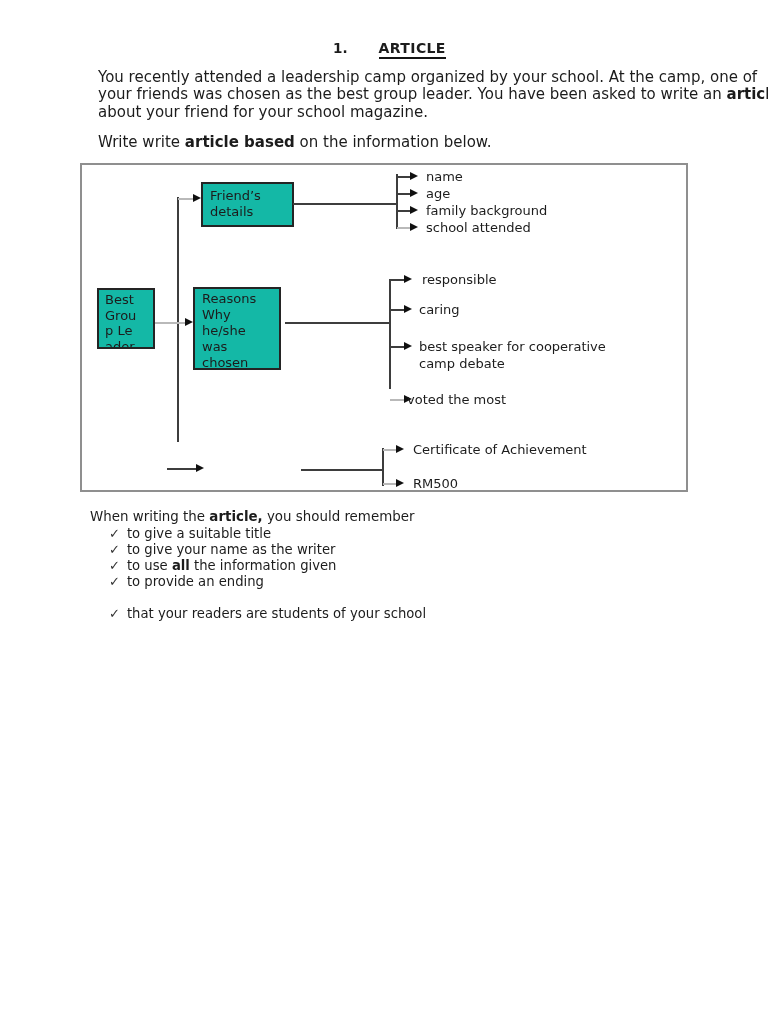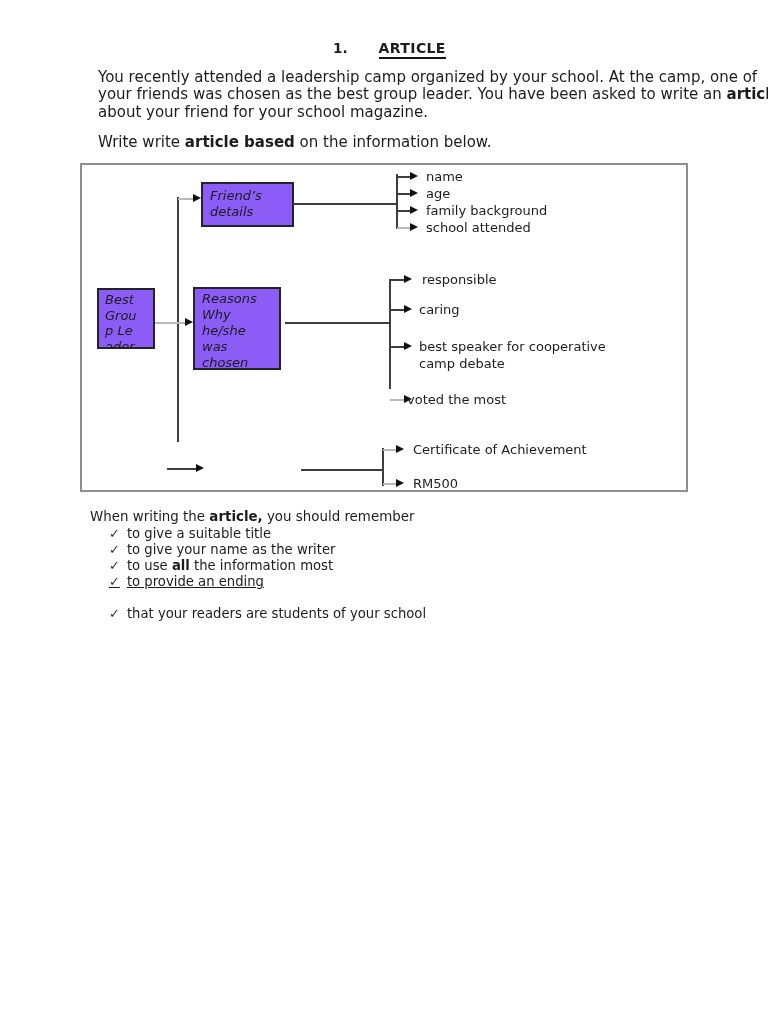--- a/index.html
+++ b/index.html
@@ -19,23 +19,22 @@
   .intro { top:69px; }
   .instruction { top:134px; }
 
   
   .diagram {
     position:absolute; left:80px; top:163px; width:608px; height:329px;
     border:2px solid #8f8f8f; box-sizing:border-box; font-size:13px;
   }
   .node {
     position:absolute; border:2px solid #242424; box-sizing:border-box;
-    background:#8b5cf6; line-height:16px; white-space:pre-line; overflow:hidden;
+    background:#14b8a6; line-height:16px; white-space:pre-line; overflow:hidden;
     padding:2px 4px 0 7px;
-    font-style:italic;
   }
   .node-root {
     left:15px; top:123px; width:58px; height:61px;
     white-space:normal; word-break:break-all; line-height:15.5px;
     padding:2px 13px 0 6px;
   }
   .node-friends { left:119px; top:17px;  width:93px; height:45px; line-height:15.5px; padding-top:4px; }
   .node-reasons { left:111px; top:122px; width:88px; height:83px; }
   .node-awards  { left:123px; top:281px; width:96px; height:44px; padding-top:4px; line-height:16.5px; }
 
@@ -147,22 +146,22 @@
     <span>When writing the </span><b>article,</b><span> you should remember</span>
   </div>
 
   <div class="cl-row" style="top:526px;">
     <span class="check">✓</span><span>to give  a suitable title</span><b></b><span></span>
   </div>
   <div class="cl-row" style="top:542px;">
     <span class="check">✓</span><span>to give your name as the writer</span><b></b><span></span>
   </div>
   <div class="cl-row" style="top:558px;">
-    <span class="check">✓</span><span>to use </span><b>all</b><span> the information most</span>
+    <span class="check">✓</span><span>to use </span><b>all</b><span> the information given</span>
   </div>
-  <div class="cl-row" style="top:574px;text-decoration:underline;">
+  <div class="cl-row" style="top:574px;">
     <span class="check">✓</span><span>to provide an ending</span><b></b><span></span>
   </div>
   <div class="cl-row" style="top:606px;">
     <span class="check">✓</span><span>that your readers are students of your school</span><b></b><span></span>
   </div>
 
 </div>
 
 </body></html>

